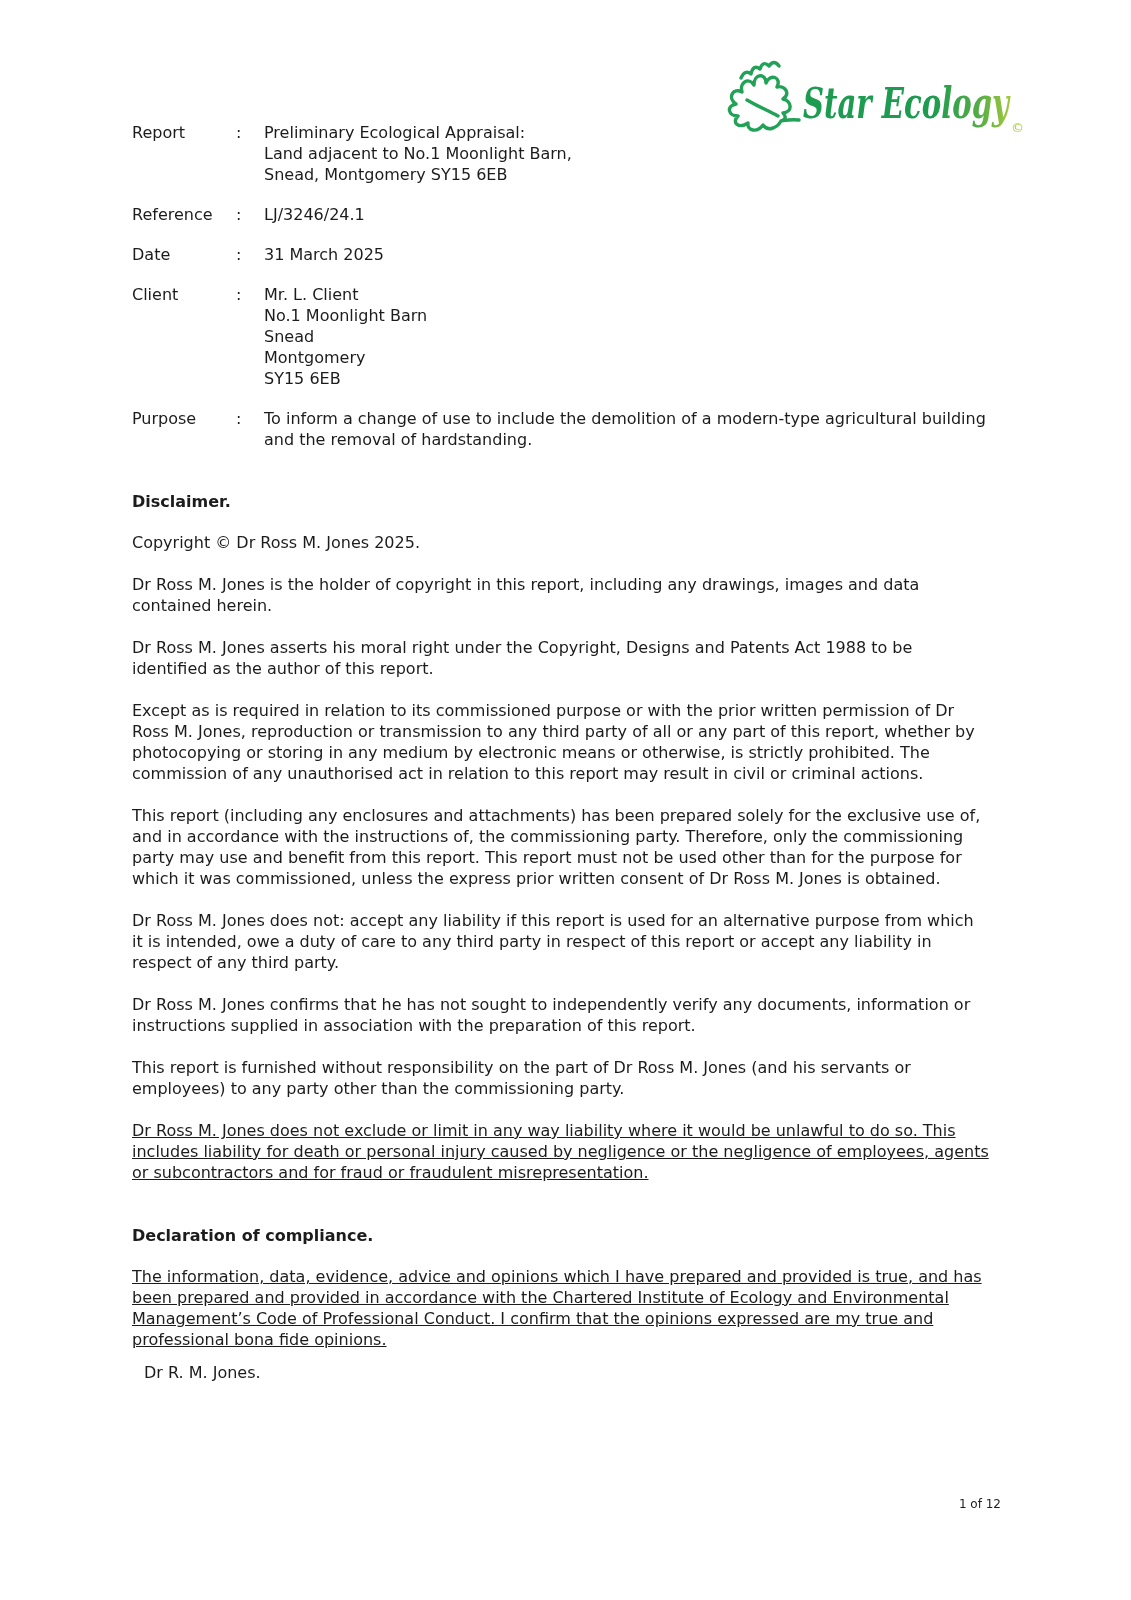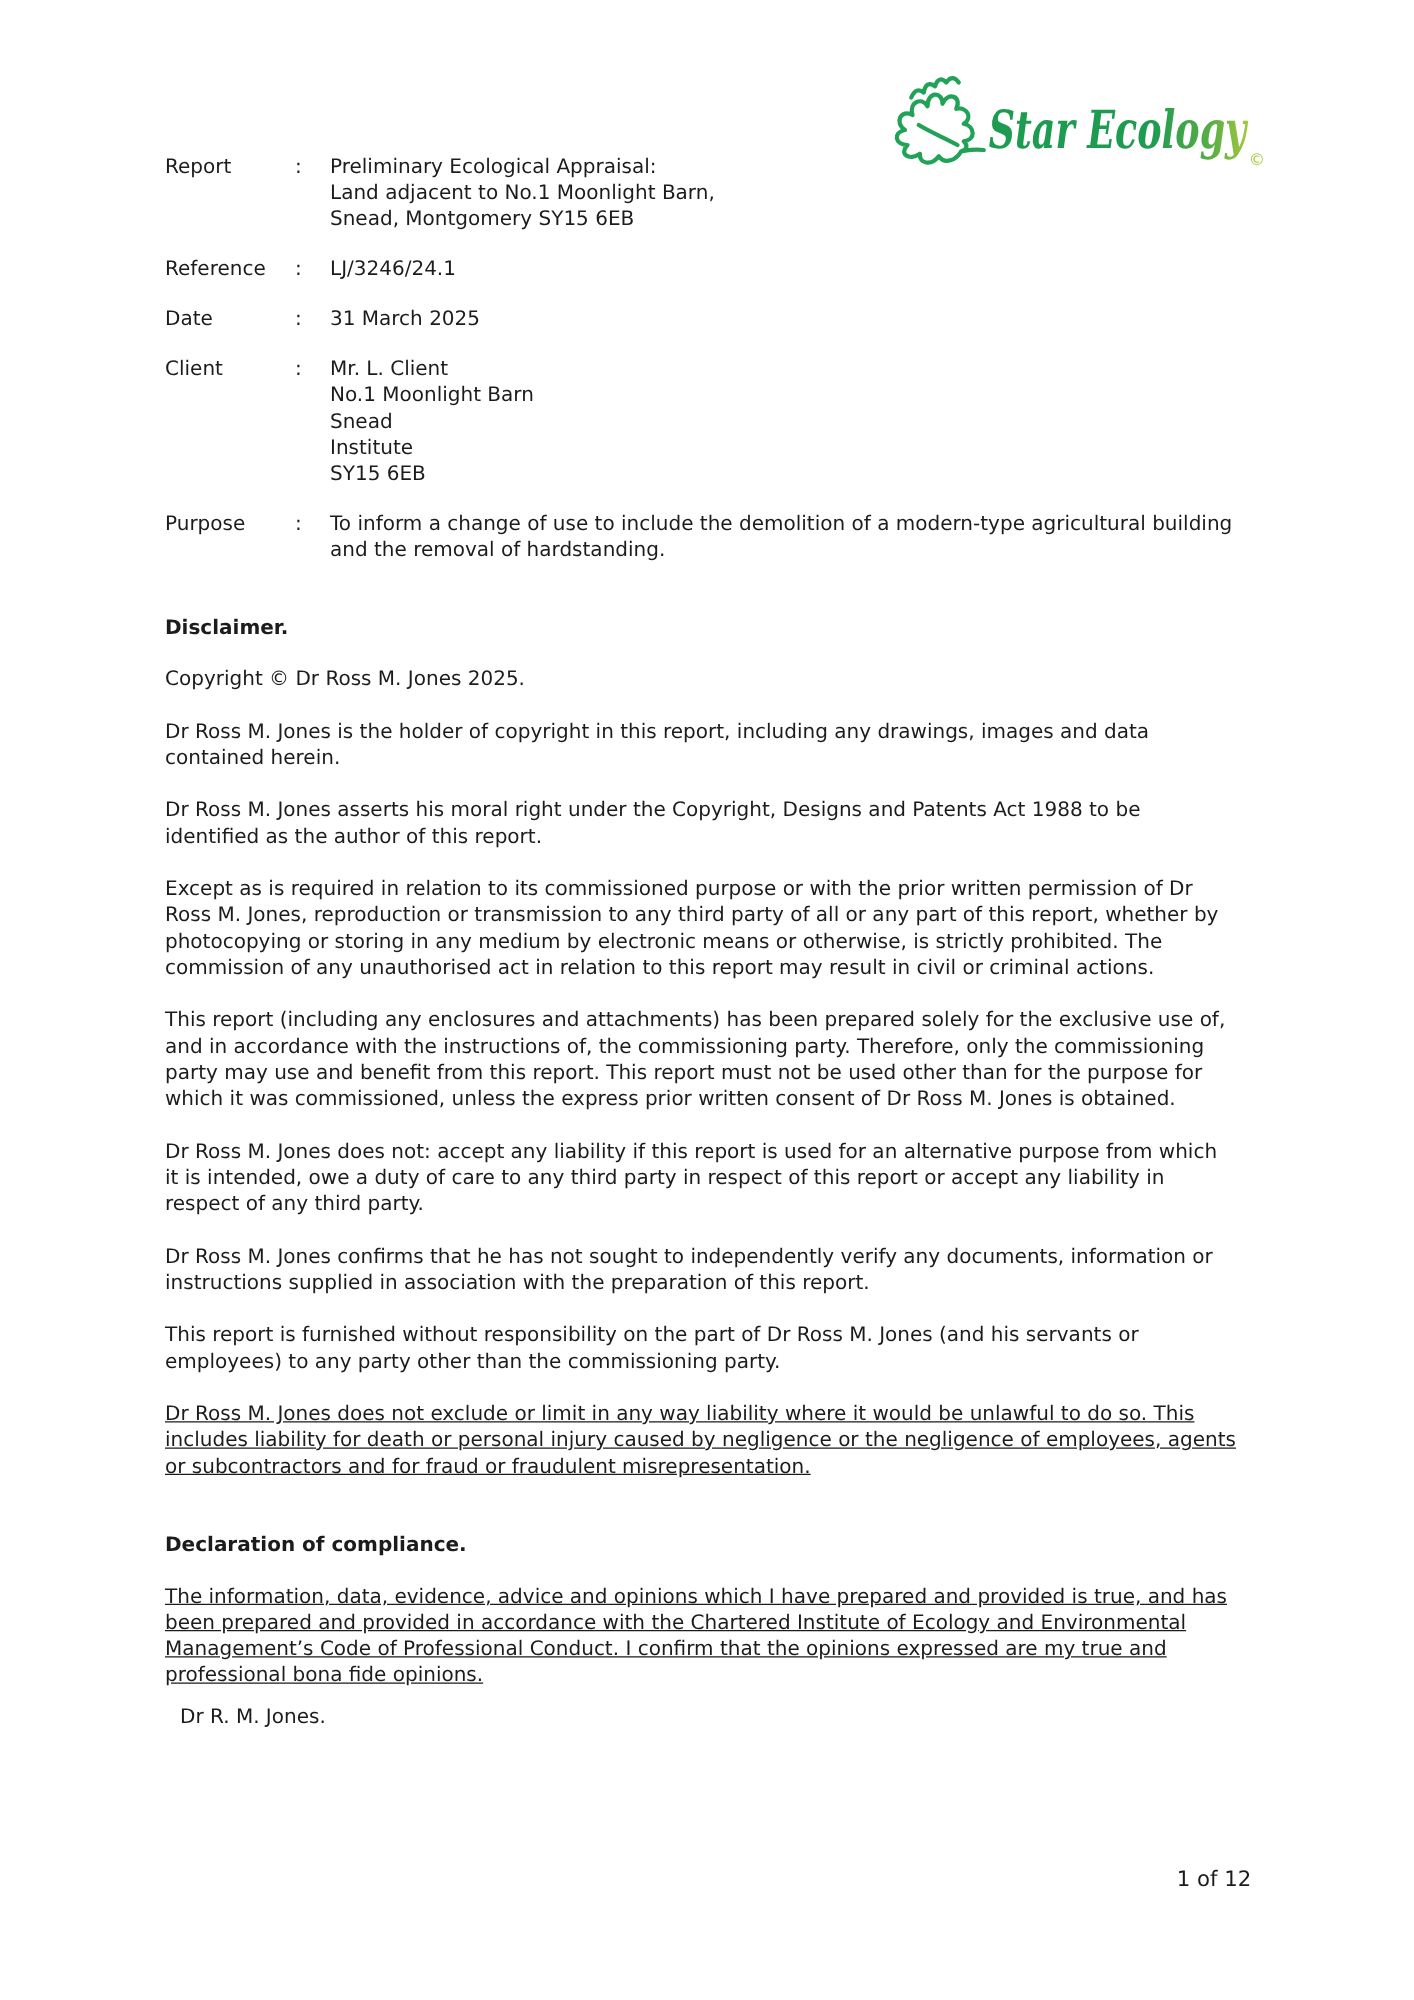--- a/index.html
+++ b/index.html
@@ -11,21 +11,21 @@
     background:#ffffff;
     font-family:"DejaVu Sans","Liberation Sans",sans-serif;
     color:#1c1c1c;
     font-size:16px;
     line-height:21px;
     overflow:hidden;
   }
   .logo{
     position:absolute;
     top:58px;
-    right:116px;
+    right:104px;
     width:316px;
     height:88px;
   }
   .content{
     position:absolute;
     top:122px;
     left:132px;
     width:868px;
   }
   .meta-row{
@@ -46,21 +46,21 @@
   }
   p.para-tight{
     margin:0;
     text-decoration:underline;
   }
   .signature{margin:12px;}
   .footer{
     position:absolute;
     top:1496px;
     right:130px;
-    font-size:17px;
+    font-size:12px;
     line-height:16px;
     text-align:right;
   }
 </style>
 </head>
 <body>
 
 <div class="page">
 
   <div class="logo">
@@ -125,21 +125,21 @@
       </div>
     </div>
 
     <div class="meta-row">
       <div class="meta-label">Client</div>
       <div class="meta-colon">:</div>
       <div class="meta-value">
         <div>Mr. L. Client</div>
         <div>No.1 Moonlight Barn</div>
         <div>Snead</div>
-        <div>Institute</div>
+        <div>Montgomery</div>
         <div>SY15 6EB</div>
       </div>
     </div>
 
     <div class="meta-row">
       <div class="meta-label">Purpose</div>
       <div class="meta-colon">:</div>
       <div class="meta-value">
         <div>To inform a change of use to include the demolition of a modern-type agricultural building and the removal of hardstanding.</div>
       </div>

